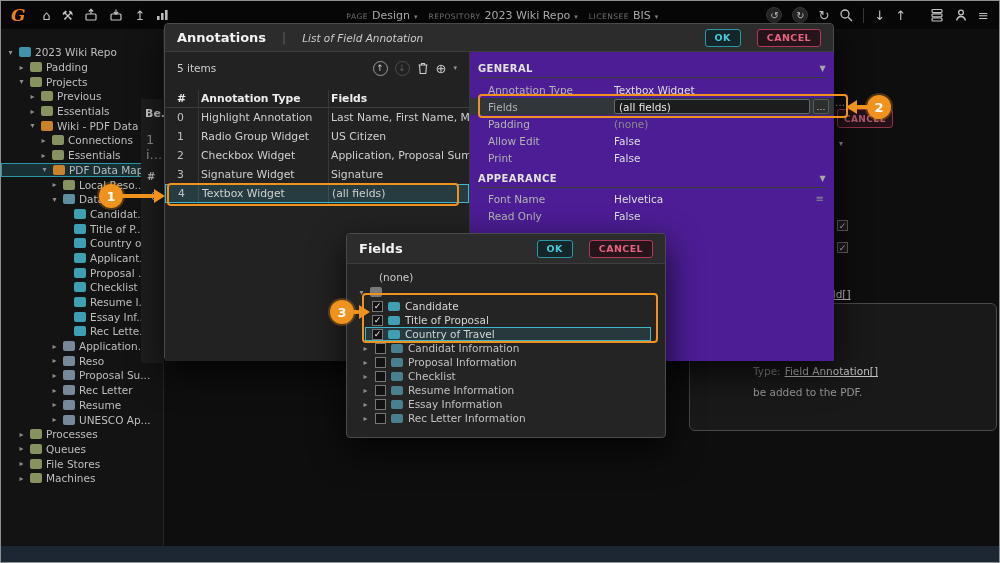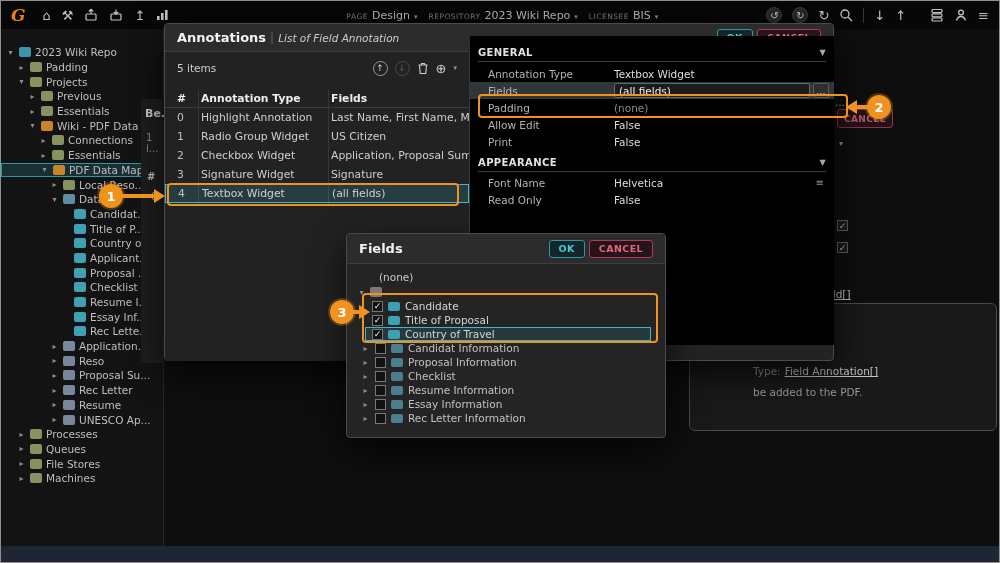--- a/index.html
+++ b/index.html
@@ -30,21 +30,21 @@
 
 .mainbg{position:absolute;left:163px;top:28px;width:837px;height:517px;background:#0e0e0e;z-index:0}
 .bgfrag{position:absolute;z-index:2;color:#9a9a9a}
 .bgstrip{position:absolute;left:140px;top:98px;width:23px;height:264px;background:#1e1e1e;z-index:2}
 .bg-cancel{display:flex;align-items:center;justify-content:center;width:56px;height:19px;border:1px solid #8e3247;border-radius:3px;background:#241218;color:#b05a6e;font-size:9px;font-weight:bold;letter-spacing:.4px}
 .bg-cb{width:11px;height:11px;border:1px solid #5f5f5f;background:#1c1c1c;color:#bdbdbd;font-size:9px;line-height:10px;text-align:center}
 .bg-link{color:#c3c3c3;text-decoration:underline}
 .bg-box{position:absolute;left:688px;top:302px;width:308px;height:128px;border:1px solid #4a4a4a;border-radius:6px;background:#191919;z-index:2}
 
 .dlg{position:absolute;background:#232323;border:1px solid #4b4b4b;border-radius:4px;box-shadow:0 12px 34px rgba(0,0,0,.75)}
-.dlg-head{position:absolute;left:0;top:0;right:0;background:#2c2c2c;border-bottom:1px solid #3e3e3e;display:flex;align-items:center;padding:0 12px;gap:4px;border-radius:4px 4px 0 0}
+.dlg-head{position:absolute;left:0;top:0;right:0;background:#2c2c2c;border-bottom:1px solid #3e3e3e;display:flex;align-items:center;padding:0 12px;gap:16px;border-radius:4px 4px 0 0}
 .dlg-title{font-size:13px;font-weight:bold;color:#f2f2f2}
 .dlg-pipe{color:#5f5f5f;font-size:12px}
 .dlg-sub{font-size:10.5px;font-style:italic;color:#cdcdcd}
 .hspace{flex:1}
 .btn{height:18px;border-radius:3px;font-size:9.5px;font-weight:bold;display:flex;align-items:center;justify-content:center;padding:0 9px;letter-spacing:.4px;cursor:pointer}
 .btn-ok{color:#4cc9dc;border:1px solid #2e96a5;background:#13262a}
 .btn-cancel{color:#e4637f;border:1px solid #b13a58;background:#27141a}
 
 .dlgA{left:163px;top:22px;width:670px;height:338px;z-index:10}
 .dlgA .dlg-head{height:28px}
@@ -58,21 +58,21 @@
 .tr{display:flex;align-items:center;height:19px;padding-left:12px;font-size:10.8px}
 .td-num{flex:0 0 24px;color:#c2c2c2}
 .td-type{flex:0 0 130px;color:#cfcfcf;white-space:nowrap;overflow:hidden}
 .td-fields{flex:1;color:#cfcfcf;white-space:nowrap;overflow:hidden}
 .tbl-head{position:absolute;left:0;top:38px;width:100%;height:18px;border-bottom:1px solid #3c3c3c}
 .tbl-head span{font-weight:bold;color:#ededed}
 .tbl-body{position:absolute;left:0;top:56px;width:100%}
 .tr.selrow{background:rgba(63,182,204,.18);border:1px solid #3fb6cc}
 .vline{position:absolute;width:1px;background:#373737;top:38px;height:115px}
 
-.props{position:absolute;left:305px;top:12px;width:364px;height:309px;background:#000000}
+.props{position:absolute;left:305px;top:28px;width:364px;height:309px;background:#4c1d95}
 .sect{position:absolute;left:8px;right:8px;height:18px;display:flex;align-items:center;justify-content:space-between;font-size:10px;font-weight:bold;color:#e2e2e2;border-bottom:1px solid #3c3c3c;letter-spacing:.4px}
 .sect .caret{font-size:8px;color:#a8a8a8;font-weight:normal}
 .prows{position:absolute;left:0;width:100%}
 .prow{display:flex;align-items:center;height:17px;font-size:10.5px;padding-left:18px}
 .plabel{flex:0 0 126px;color:#b3b3b3;white-space:nowrap;overflow:hidden}
 .pvalue{color:#dedede;white-space:nowrap;overflow:hidden}
 .pvalue.dim{color:#8a8a8a}
 .prow.hl{background:#31363b}
 .pv-input{width:196px;height:15px;background:#1c1c1c;border:1px solid #5f6b73;color:#e8e8e8;font-size:10.5px;padding:0 4px;border-radius:2px}
 .dots-btn{width:16px;height:15px;margin-left:3px;border:1px solid #5a5a5a;background:#2e2e2e;color:#cfcfcf;font-size:9px;display:flex;align-items:center;justify-content:center;border-radius:2px}
@@ -174,21 +174,21 @@
           </svg>
         </span>
       <span class="tb-ico">≡</span>
     </div>
   </div>
 
   <div class="mainbg"></div>
 
   <div class="bgstrip">
     <span class="abs" style="left:4px;top:8px;font-size:11px;font-weight:bold;color:#cfcfcf">Be...</span>
-    <span class="abs" style="left:5px;top:33px;font-size:10px;color:#909090">1 i...</span>
+    <span class="abs" style="left:5px;top:33px;font-size:13px;color:#909090">1 i...</span>
     <span class="abs" style="left:6px;top:72px;font-size:10px;font-weight:bold;color:#c0c0c0">#</span>
     <span class="abs" style="left:10px;top:92px;font-size:10px;color:#b0b0b0">0</span>
   </div>
 
   <span class="bgfrag" style="left:834px;top:96px;font-size:10px;color:#a5a5a5">…</span>
   <div class="bgfrag bg-cancel" style="left:836px;top:108px">
       <span>CANCEL</span>
     </div>
   <span class="bgfrag" style="left:838px;top:138px;font-size:8px;color:#8f8f8f">▾</span>
   <span class="bgfrag bg-cb" style="left:836px;top:219px">✓</span>

